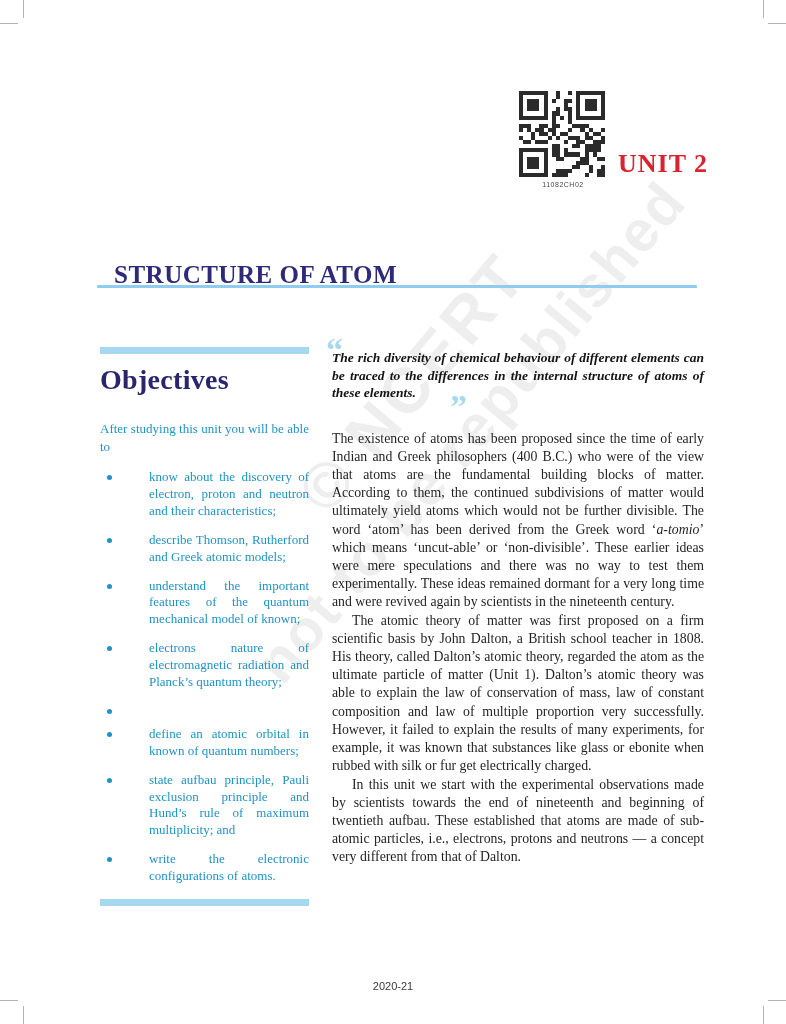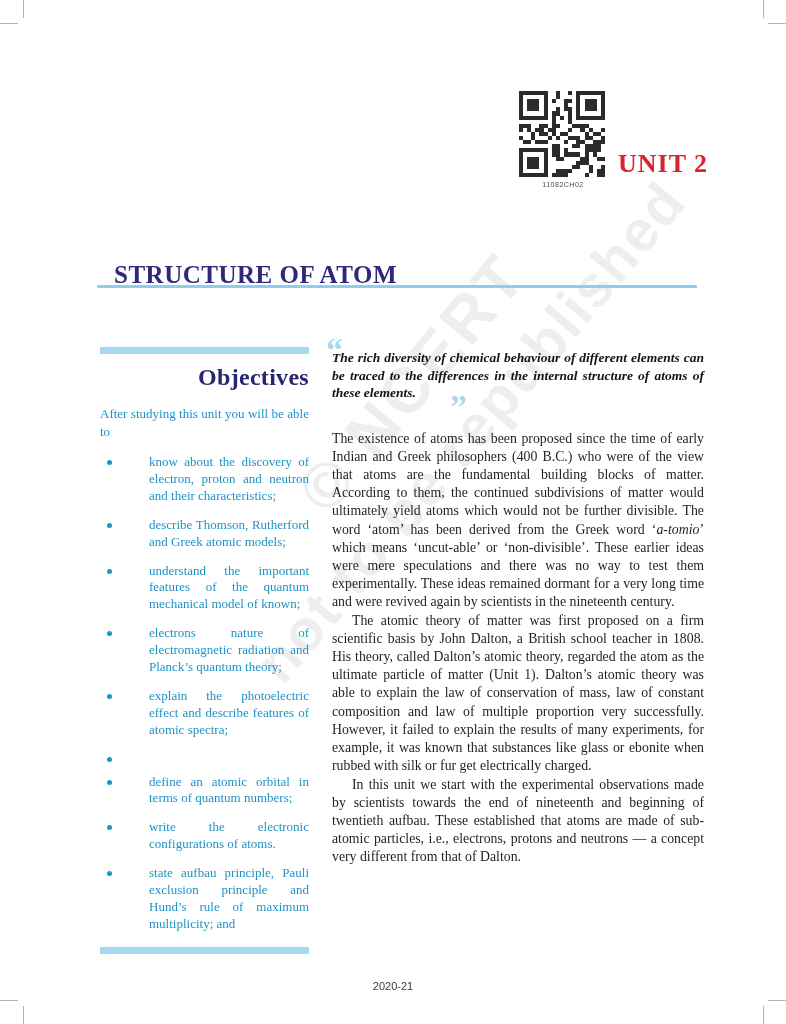--- a/index.html
+++ b/index.html
@@ -44,26 +44,25 @@
   }
   .title-rule{
     position:absolute;left:97px;top:285px;width:600px;height:3px;
     background:var(--rule);border-radius:1px;
   }
   
   .objectives{position:absolute;left:100px;top:347px;width:209px;}
   .obj-bar{height:7px;background:var(--bar);}
   .obj-bar.bottom{margin-top:14px;}
   .obj-heading{
-    margin:10px 0 0 0;color:#29256e;font-size:24px;font-weight:bold;
+    margin:10px 0 0 0;color:#29256e;font-size:28px;font-weight:bold;
     letter-spacing:0.3px;
-    text-align:right;
   }
   .obj-intro{
-    margin-top:14px;color:var(--teal);font-size:13px;line-height:1.35;
+    margin-top:24px;color:var(--teal);font-size:13px;line-height:1.35;
     text-align:justify;
   }
   .obj-list{list-style:none;margin:14px 0 0 0;padding:0;}
   .obj-list li{
     display:flex;align-items:flex-start;margin-bottom:12px;
     color:var(--teal);font-size:13px;line-height:1.3;gap:27px;
   }
   .obj-list .dot{
     flex:0 0 auto;width:5px;height:5px;border-radius:50%;
     background:var(--teal);margin:6px 10px 0 7px;
@@ -579,36 +578,32 @@
       <li>
         <span class="dot"></span>
         <span class="txt">understand the important features of the quantum mechanical model of known;</span>
       </li>
       <li>
         <span class="dot"></span>
         <span class="txt">electrons nature of electromagnetic radiation and Planck’s quantum theory;</span>
       </li>
       <li>
         <span class="dot"></span>
-        <span class="txt">explain the photoelectric effect and describe features of atomic spectra;</span>
-      </li>
-      <li>
-        <span class="dot"></span>
-      </li>
-      <li>
-        <span class="dot"></span>
-        <span class="txt">define an atomic orbital in terms of quantum numbers;</span>
+      </li>
+      <li>
+        <span class="dot"></span>
+        <span class="txt">define an atomic orbital in known of quantum numbers;</span>
+      </li>
+      <li>
+        <span class="dot"></span>
+        <span class="txt">state aufbau principle, Pauli exclusion principle and Hund’s rule of maximum multiplicity; and</span>
       </li>
       <li>
         <span class="dot"></span>
         <span class="txt">write the electronic configurations of atoms.</span>
-      </li>
-      <li>
-        <span class="dot"></span>
-        <span class="txt">state aufbau principle, Pauli exclusion principle and Hund’s rule of maximum multiplicity; and</span>
       </li>
     </ul>
   <div class="obj-bar bottom"></div>
 </div>
 
 <div class="main-col">
   <div class="quote">
     <span class="qmark q-open">“</span>
     <span>The rich diversity of chemical behaviour of different elements can be traced to the differences in the internal structure of atoms of these elements.</span>
     <span class="qmark q-close">”</span>

